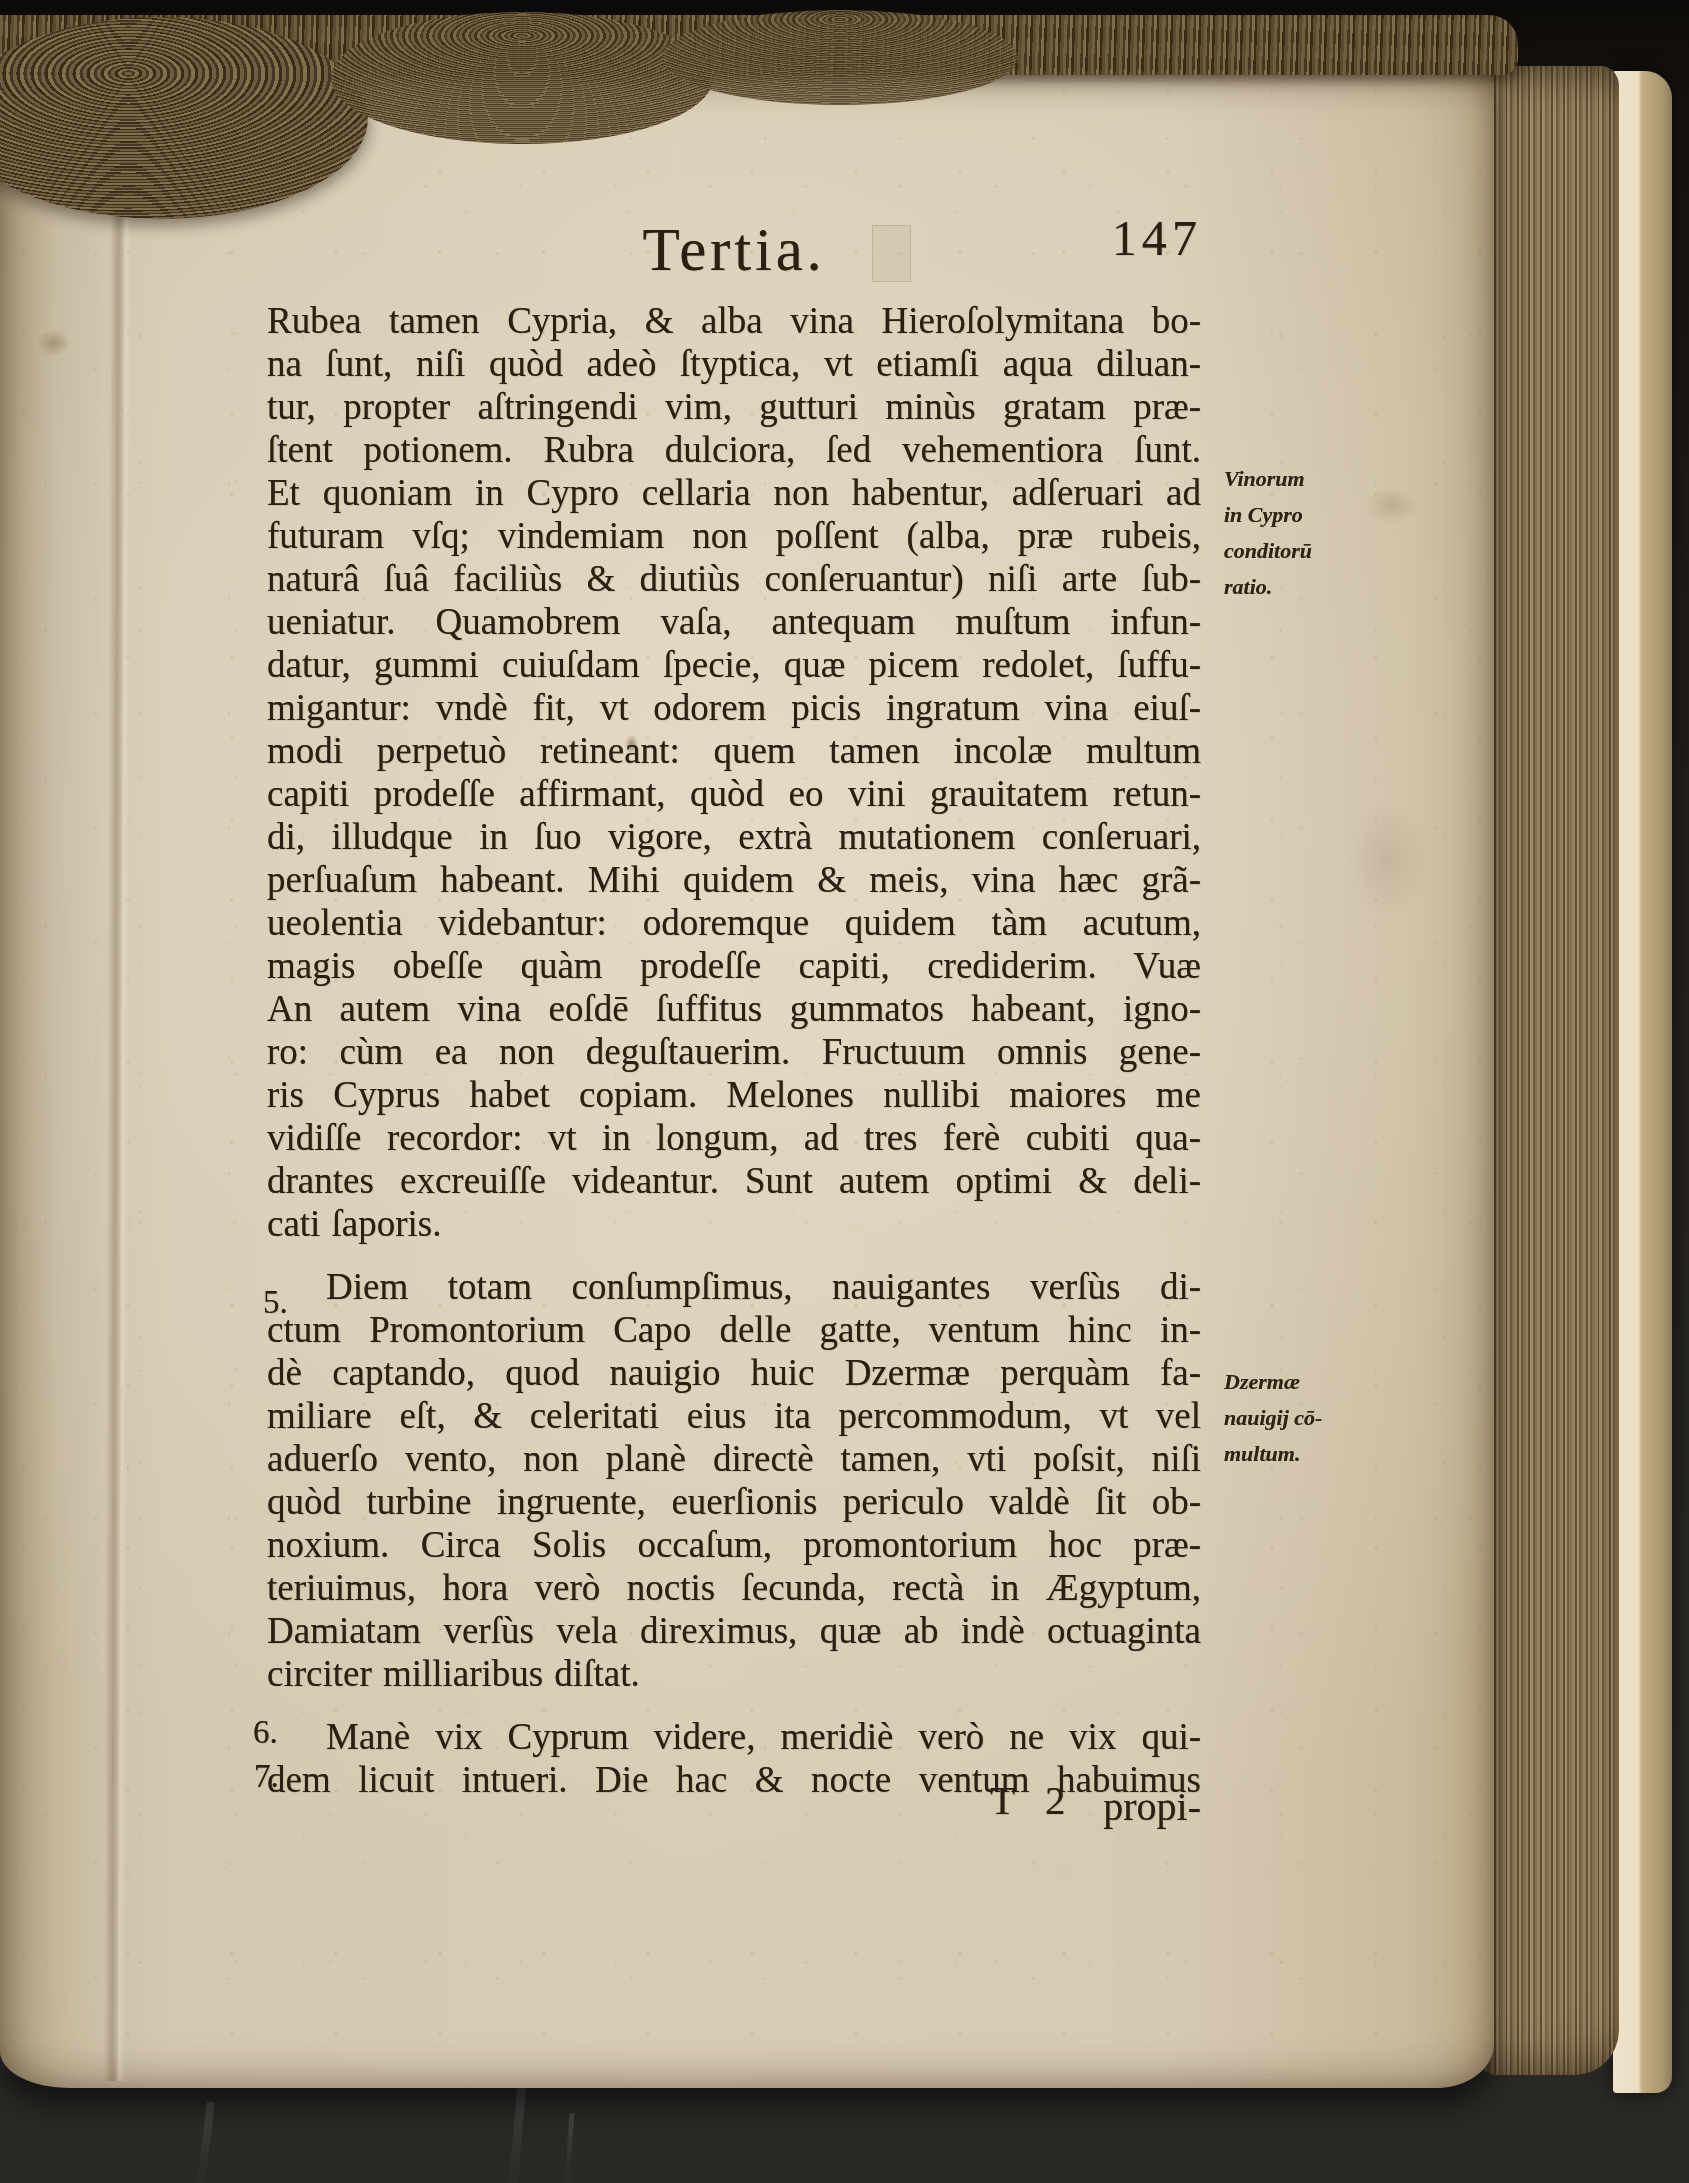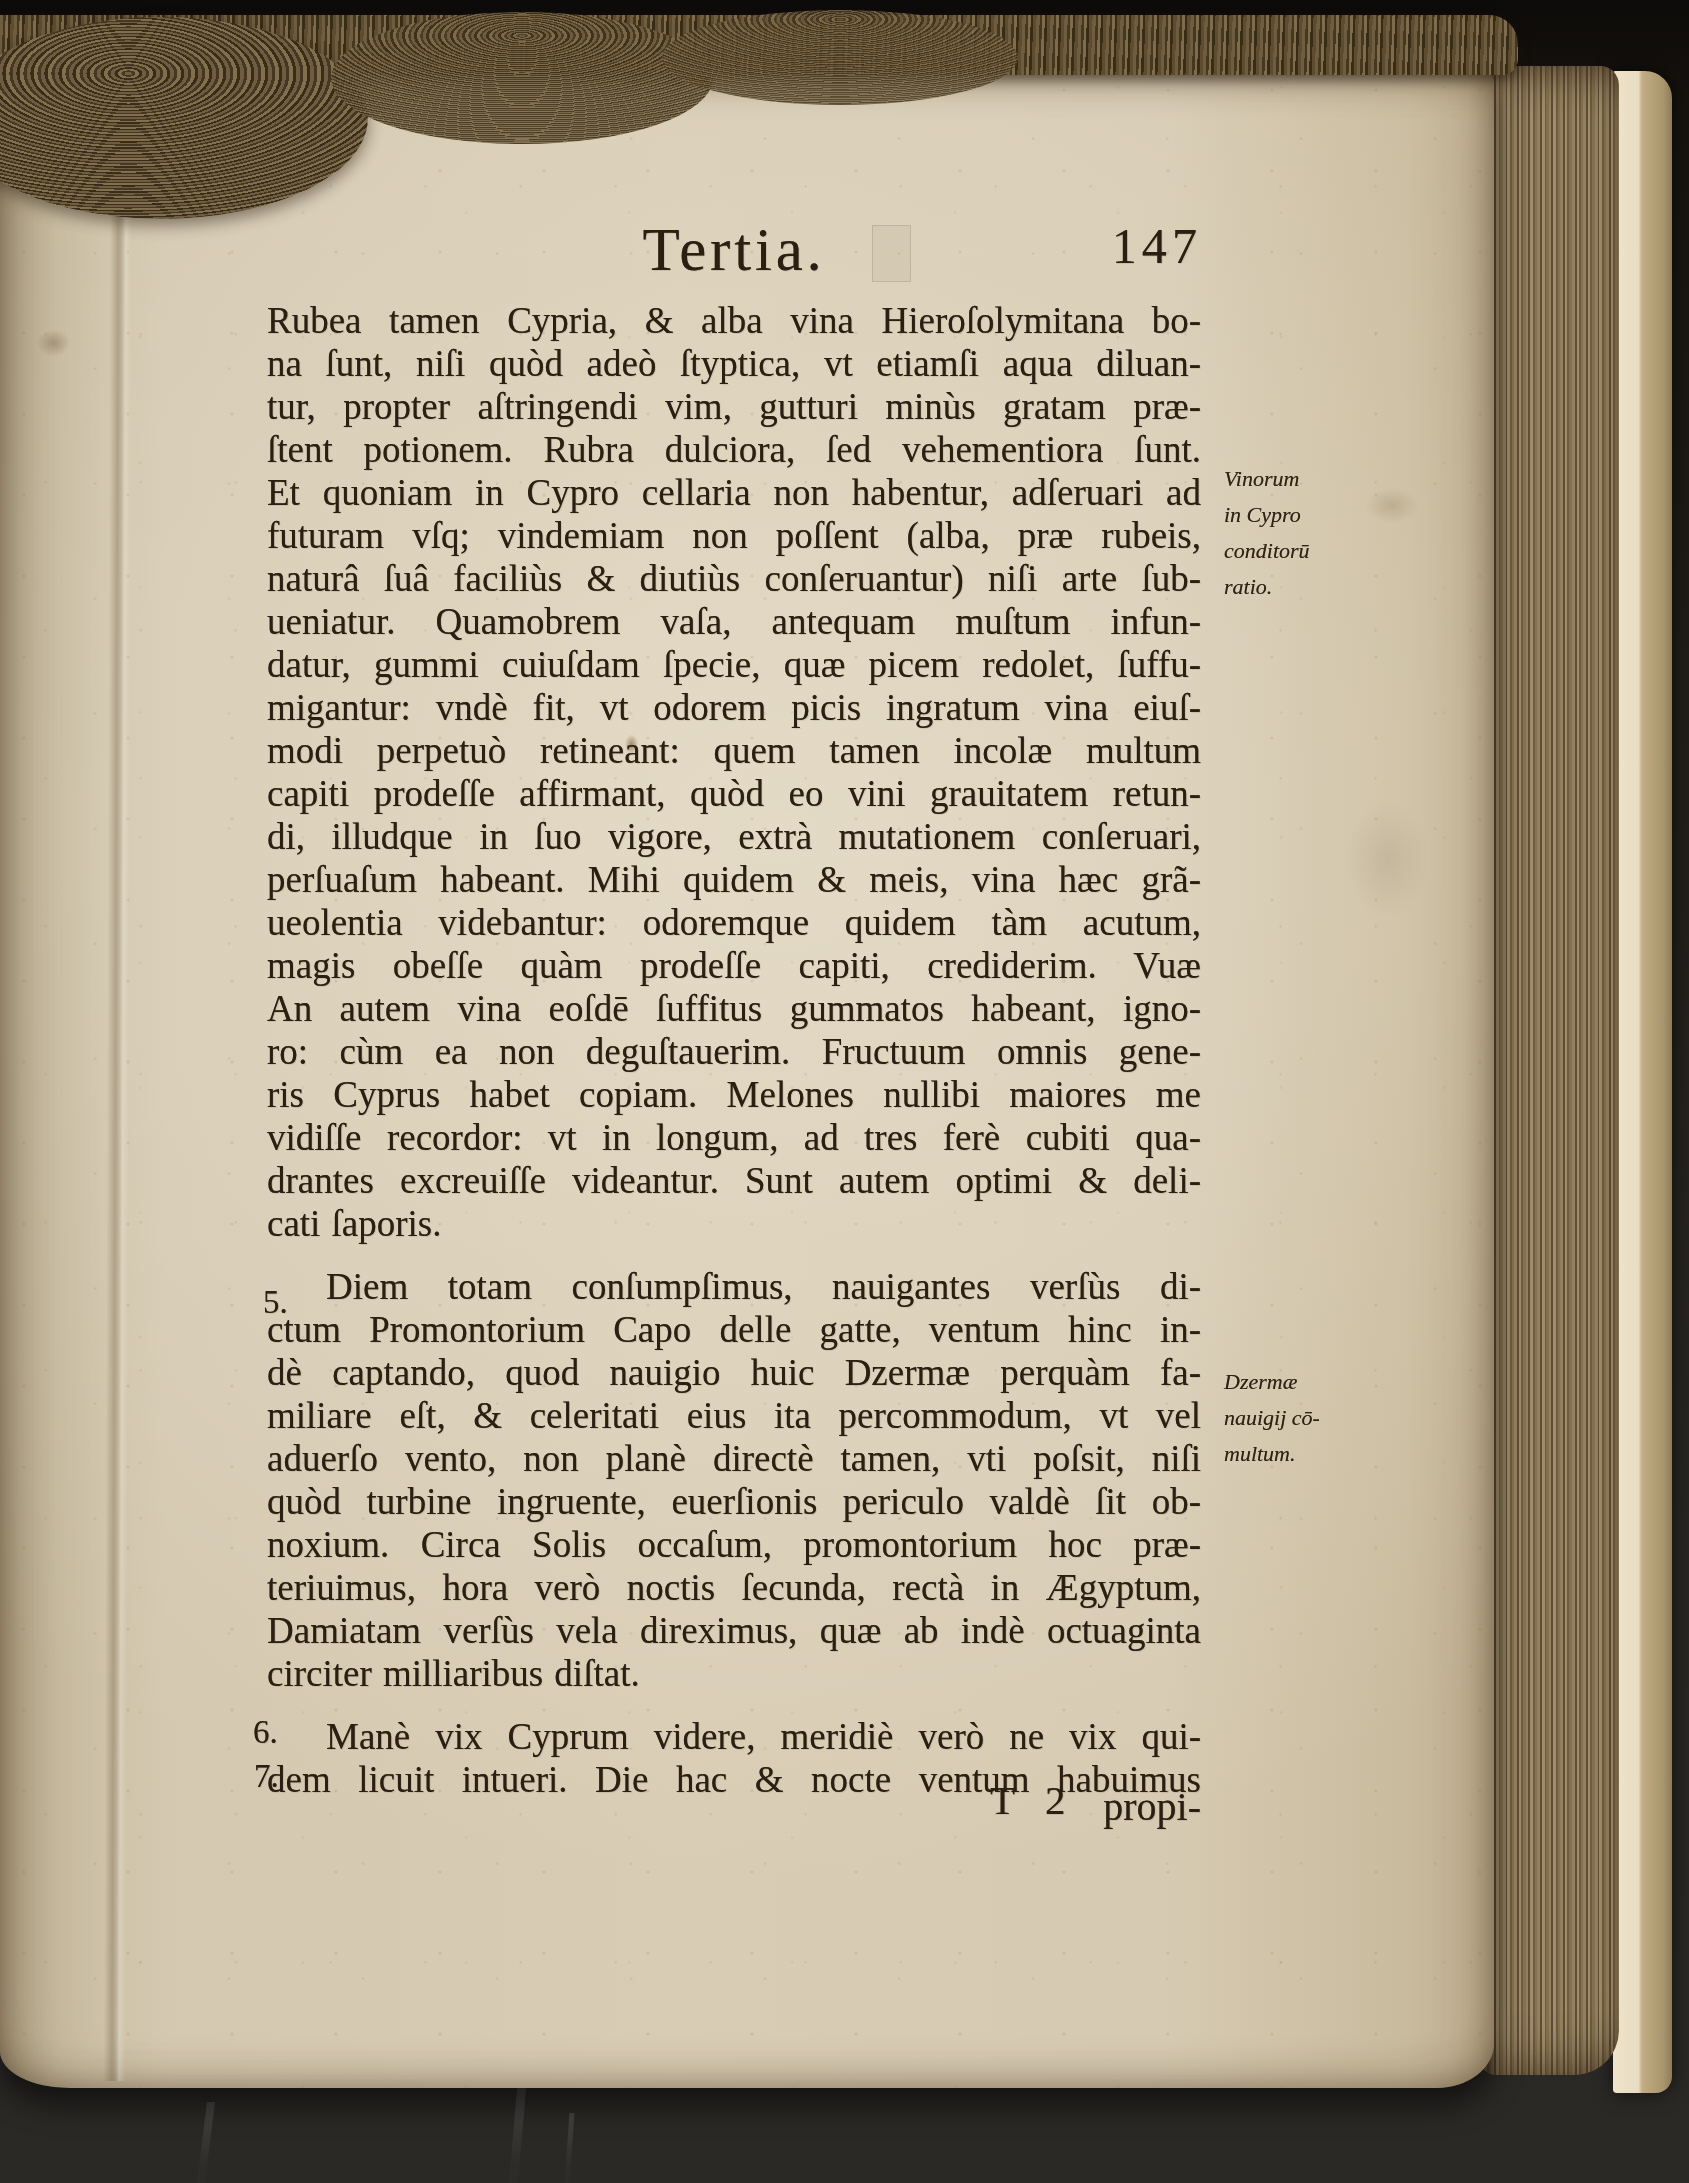--- a/index.html
+++ b/index.html
@@ -61,34 +61,34 @@
   .streak{position:absolute;bottom:0;z-index:2;background:linear-gradient(180deg,rgba(205,205,215,.16),rgba(205,205,215,.02) 80%);}
   .k1{left:202px;height:81px;width:7.6px;transform:skewX(-7deg);}
   .k2{left:513px;height:95px;width:9px;transform:skewX(-5deg);}
   .k3{left:567px;height:70px;width:5.1px;transform:skewX(-4deg);}
   
   .ink{color:#2a1f11;text-shadow:0 0 0.6px rgba(42,31,17,.55),1px 1px 0 rgba(42,31,17,.10);}
   .running-title{position:absolute;left:267px;top:150px;width:934px;text-align:center;
     font-size:61px;letter-spacing:3.8px;z-index:7;}
   .blind-box{position:absolute;left:872px;top:160px;width:37px;height:55px;z-index:7;
     border:1.9px solid rgba(100,85,62,.18);background:rgba(110,95,70,.07);}
-  .folio{position:absolute;left:1081px;top:152px;width:121px;text-align:right;
+  .folio{position:absolute;left:1081px;top:144px;width:121px;text-align:right;
     font-size:50px;letter-spacing:5.1px;z-index:7;}
   .text-block{position:absolute;left:267px;top:234px;width:934px;z-index:7;
     font-size:37px;word-spacing:1.9px;}
   .line{height:43px;line-height:43px;overflow:hidden;white-space:normal;}
   .line.j{text-align:justify;}
   .line.j::after{content:"";display:inline-block;width:100%;height:0;}
   .line.ind{text-indent:59px;margin-top:20px;}
   .mn{position:absolute;font-size:33px;z-index:7;}
   .mn0{left:263px;top:1219px;}
   .mn1{left:253px;top:1649px;}
   .mn2{left:254px;top:1693px;}
   .note{position:absolute;left:1224px;width:165px;z-index:7;font-style:italic;
-    font-size:22px;line-height:36px;font-weight:normal;color:#32261577;
+    font-size:22px;line-height:36px;font-weight:bold;color:#32261577;
     color:#2e2212;text-shadow:0 0 0.6px rgba(46,34,18,.5);}
   .note1{top:396px;}
   .note2{top:1299px;}
   .sig{position:absolute;left:990px;top:1711px;font-size:41px;letter-spacing:10.2px;z-index:7;}
   .catch{position:absolute;left:1074px;top:1718px;width:127px;text-align:right;font-size:40px;z-index:7;}
 </style>
 </head>
 <body>
 
 <div class="stage">

